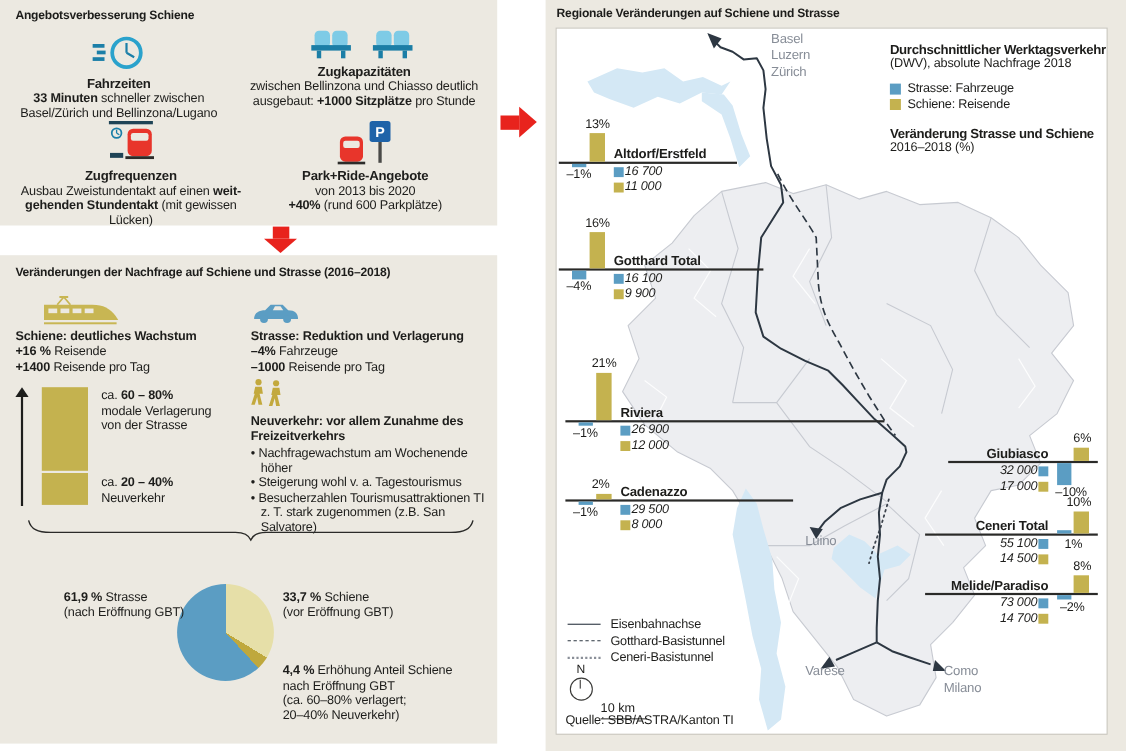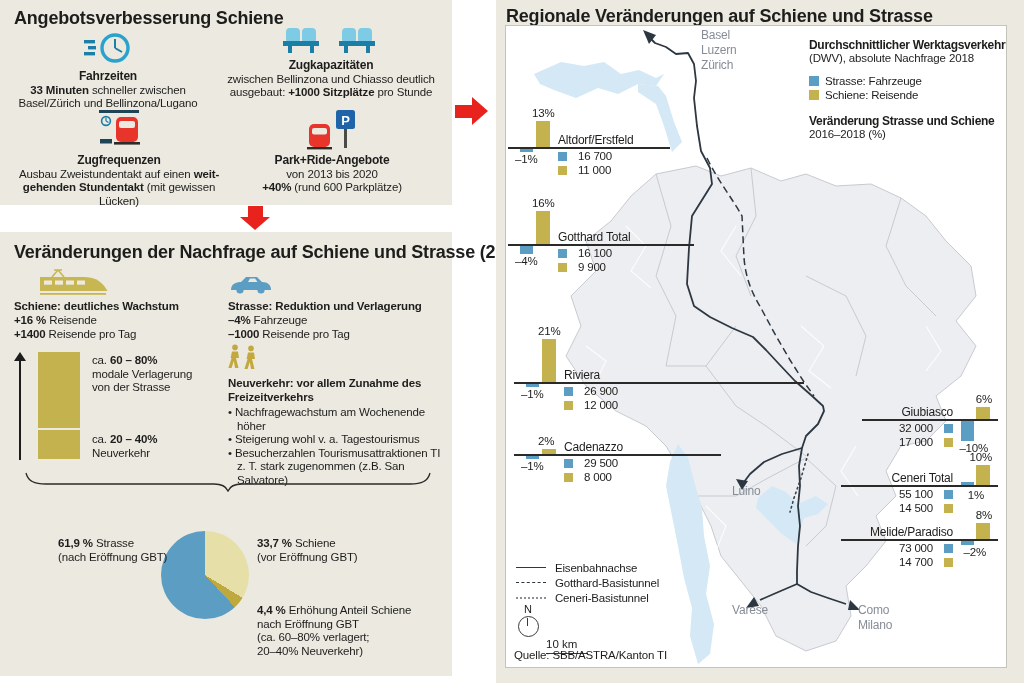--- a/index.html
+++ b/index.html
@@ -1,19 +1,19 @@
 <!DOCTYPE html>
 <html><head>
 <meta charset="utf-8">
 <style>
   html,body { margin:0; padding:0; background:#fff; }
   body { font-family:"Liberation Sans", sans-serif; color:#1d1d1b; }
   #canvas { position:relative; width:1024px; height:683px; background:#fff; overflow:hidden; }
   .panel { position:absolute; background:#ece9e1; }
-  .ptitle { position:absolute; font-weight:700; font-size:18px; letter-spacing:-0.2px; white-space:nowrap; }
+  .ptitle { position:absolute; font-weight:700; font-size:11px; letter-spacing:-0.2px; white-space:nowrap; }
   .txt { font-size:11.5px; line-height:13.5px; letter-spacing:-0.15px; }
   .b { font-weight:700; }
   .abs { position:absolute; }
   .nowrap { white-space:nowrap; }
 
   
   .cell { position:absolute; text-align:center; }
   .cell .ico { display:block; margin:0 auto 2px; }
   .cell .ttl { font-weight:700; font-size:12px; letter-spacing:-0.2px; }
   #arrow-down { position:absolute; left:240px; top:206px; width:30px; }
@@ -41,23 +41,23 @@
   .graytxt { color:#878d97; }
   .maplbl { position:absolute; font-size:12px; line-height:15px; letter-spacing:-0.2px; }
 
   
   .station { position:absolute; }
   .st-line { position:absolute; left:0; right:0; top:0; height:1.5px; background:#2a2a28; }
   .bar { position:absolute; }
   .bar.rail { background:#c4b24f; width:14px; }
   .bar.road { background:#5b9dc3; width:13px; }
   .pct { position:absolute; font-size:11.5px; letter-spacing:-0.2px; white-space:nowrap; }
-  .st-name { position:absolute; top:-14px; font-weight:400; font-size:12px; letter-spacing:-0.2px; white-space:nowrap; }
+  .st-name { position:absolute; top:-14px; font-weight:700; font-size:12px; letter-spacing:-0.2px; white-space:nowrap; }
   .vals { position:absolute; top:3px; }
-  .val-row { display:flex; align-items:center; gap:11px; height:12px; margin-bottom:2px; font-size:11.5px; letter-spacing:-0.2px; white-space:nowrap; }
+  .val-row { display:flex; align-items:center; gap:1px; height:12px; margin-bottom:2px; font-size:11.5px; letter-spacing:-0.2px; white-space:nowrap;font-style:italic; }
   .val-row.rev { flex-direction:row-reverse; }
   .vals.right .val-row { justify-content:center; }
   .swatch { width:9px; height:9px; flex:0 0 auto; }
   .swatch.road { background:#5b9dc3; } .swatch.rail { background:#c4b24f; }
 
   
   #maplegend { position:absolute; left:303px; top:12px; width:200px; }
   #maplegend .lg-row { display:flex; align-items:center; gap:6px; height:14px; font-size:11.5px; letter-spacing:-0.2px; }
   #maplegend .sw { width:10px; height:10px; }
   #raillegend { position:absolute; left:10px; top:534px; }

